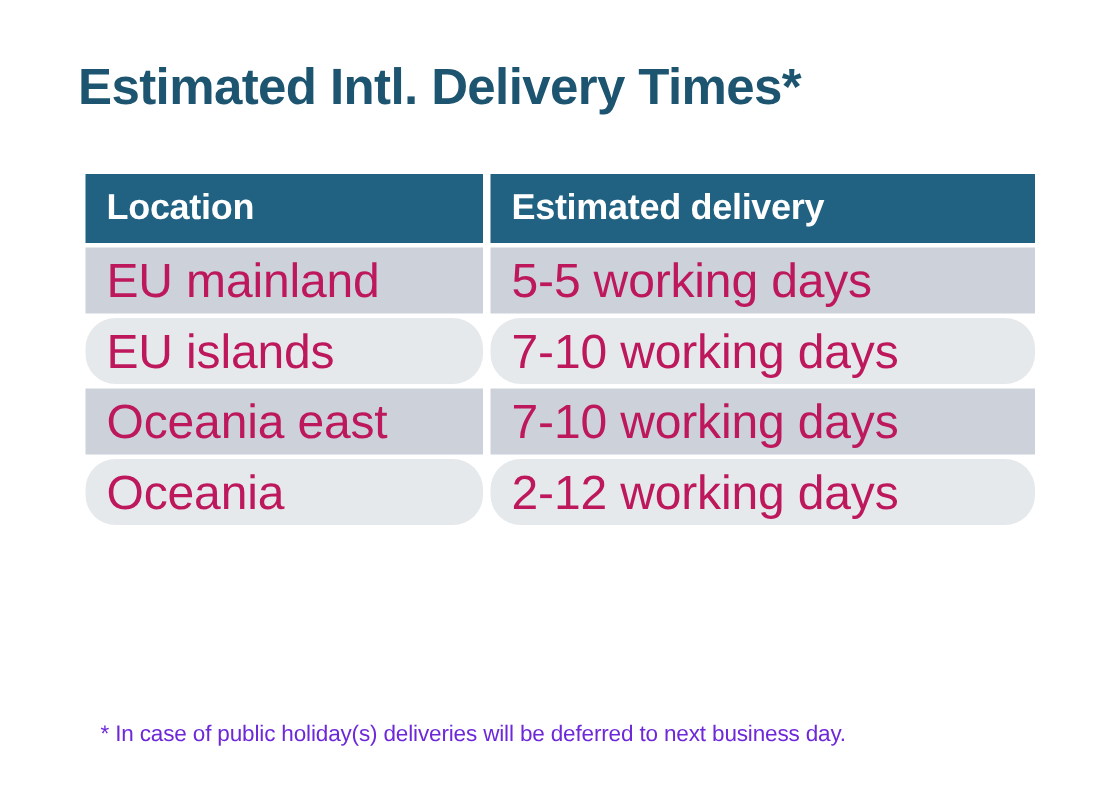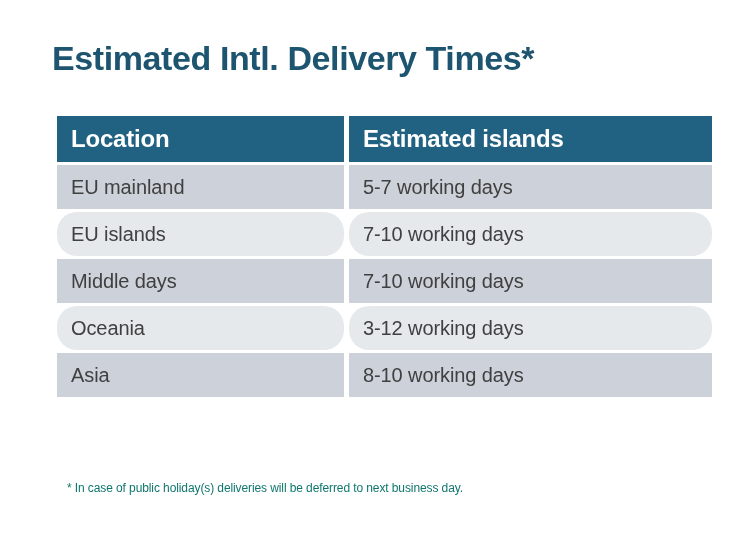--- a/index.html
+++ b/index.html
@@ -57,75 +57,71 @@
 
   .delivery-table thead th {
     background: #216182;
     color: #ffffff;
     font-size: 24px;
     font-weight: 700;
     letter-spacing: -0.2px;
     height: 46px;
   }
 
-  .col-location { width: 287px; }
+  .col-location { width: 265px; }
   .col-delivery { width: 363px; }
 
   .delivery-table tbody td {
-    color: #404040;
-    font-size: 20px;
+    color: #be185d;
+    font-size: 32px;
     letter-spacing: -0.1px;
     white-space: nowrap;
   }
   .delivery-table tbody tr.row-dark td { background: #ccd1da; }
   .delivery-table tbody tr.row-light td { background: #e6e9ec; border-radius: 20px; }
 
   .footnote {
     position: absolute;
     left: 67px;
     top: 481px;
-    font-size: 12px;
-    color: #0f766e;
+    font-size: 15px;
+    color: #6d28d9;
     letter-spacing: -0.1px;
     white-space: nowrap;
   }
 </style>
 </head>
 <body>
 
 <div class="page">
 
   <div class="page-title">Estimated Intl. Delivery Times*</div>
 
   <table class="delivery-table">
     <thead>
       <tr>
         <th class="col-location">Location</th>
-        <th class="col-delivery">Estimated islands</th>
+        <th class="col-delivery">Estimated delivery</th>
       </tr>
     </thead>
     <tbody>
       <tr class="row-dark">
         <td class="col-location">EU mainland</td>
-        <td class="col-delivery">5-7 working days</td>
+        <td class="col-delivery">5-5 working days</td>
       </tr>
       <tr class="row-light">
         <td class="col-location">EU islands</td>
         <td class="col-delivery">7-10 working days</td>
       </tr>
       <tr class="row-dark">
-        <td class="col-location">Middle days</td>
+        <td class="col-location">Oceania east</td>
         <td class="col-delivery">7-10 working days</td>
       </tr>
       <tr class="row-light">
         <td class="col-location">Oceania</td>
-        <td class="col-delivery">3-12 working days</td>
-      </tr>
-      <tr class="row-dark">
-        <td class="col-location">Asia</td>
-        <td class="col-delivery">8-10 working days</td>
+        <td class="col-delivery">2-12 working days</td>
       </tr>
     </tbody>
   </table>
 
   <div class="footnote">* In case of public holiday(s) deliveries will be deferred to next business day.</div>
 
 </div>
 
 </body></html>

